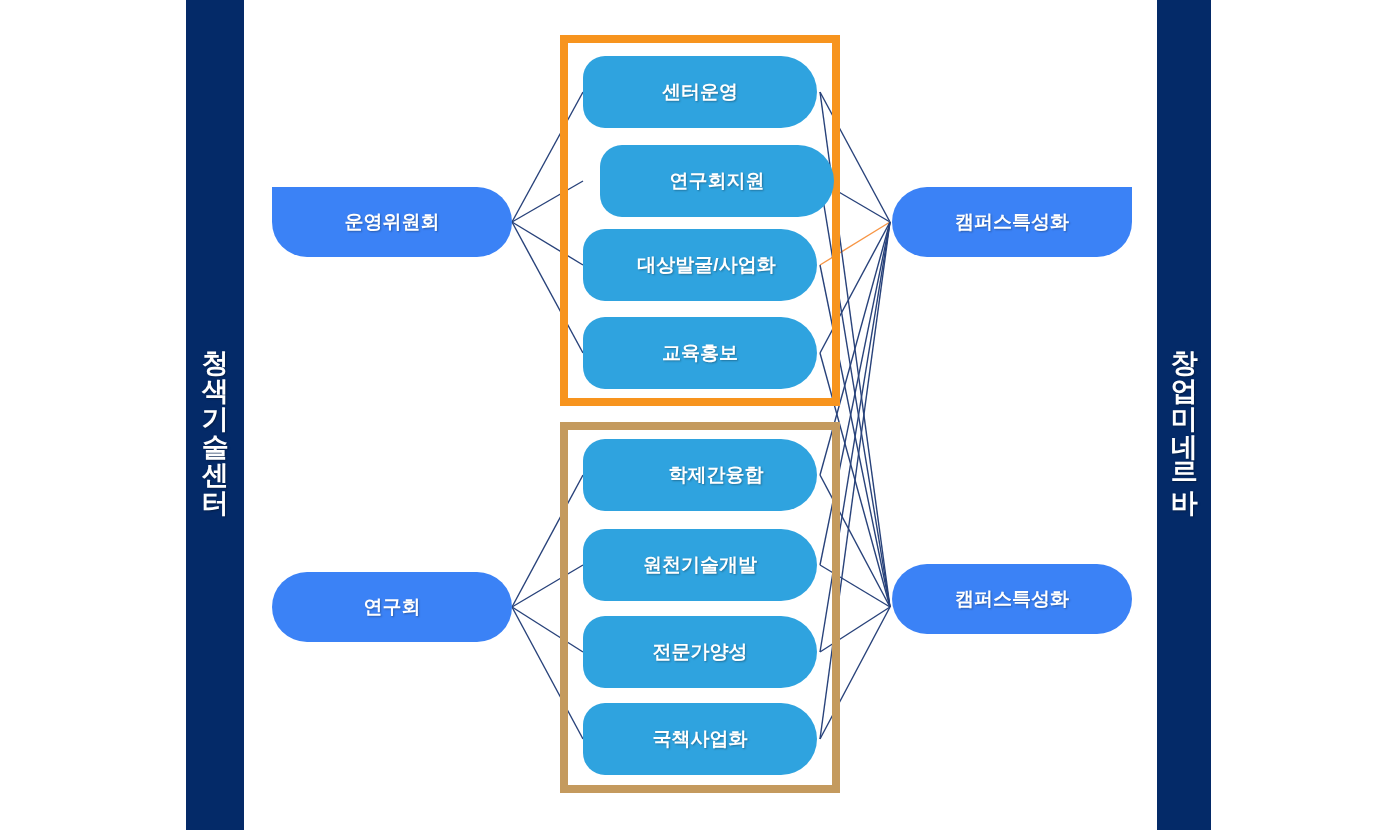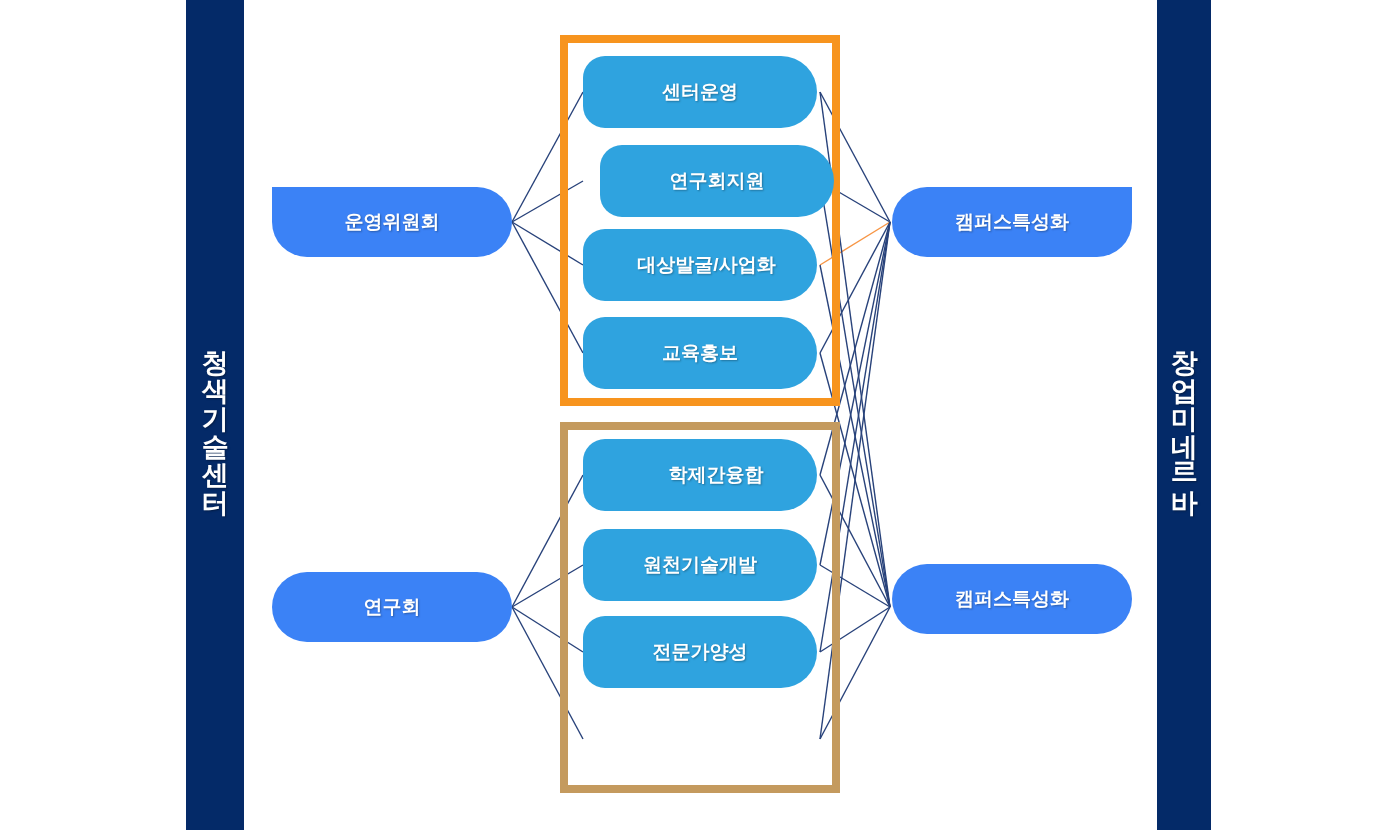--- a/index.html
+++ b/index.html
@@ -157,14 +157,15 @@
   <div class="node node-primary round-all" style="left:892px; top:564px;">캠퍼스특성화</div>
 
   <div class="node node-task" style="left:583px; top:56px;">센터운영</div>
   <div class="node node-task" style="left:600px; top:145px;">연구회지원</div>
   <div class="node node-task" style="left:583px; top:229px;padding-left:13px;">대상발굴/사업화</div>
   <div class="node node-task" style="left:583px; top:317px;text-align:center;">교육홍보</div>
 
   <div class="node node-task" style="left:583px; top:439px;padding-left:32px;">학제간융합</div>
   <div class="node node-task" style="left:583px; top:529px;">원천기술개발</div>
   <div class="node node-task" style="left:583px; top:616px;font-family:Liberation Serif, serif;">전문가양성</div>
+  <div class="node node-task" style="left:583px; top:703px;">국책사업화</div>
 
 </div>
 
 </body></html>

